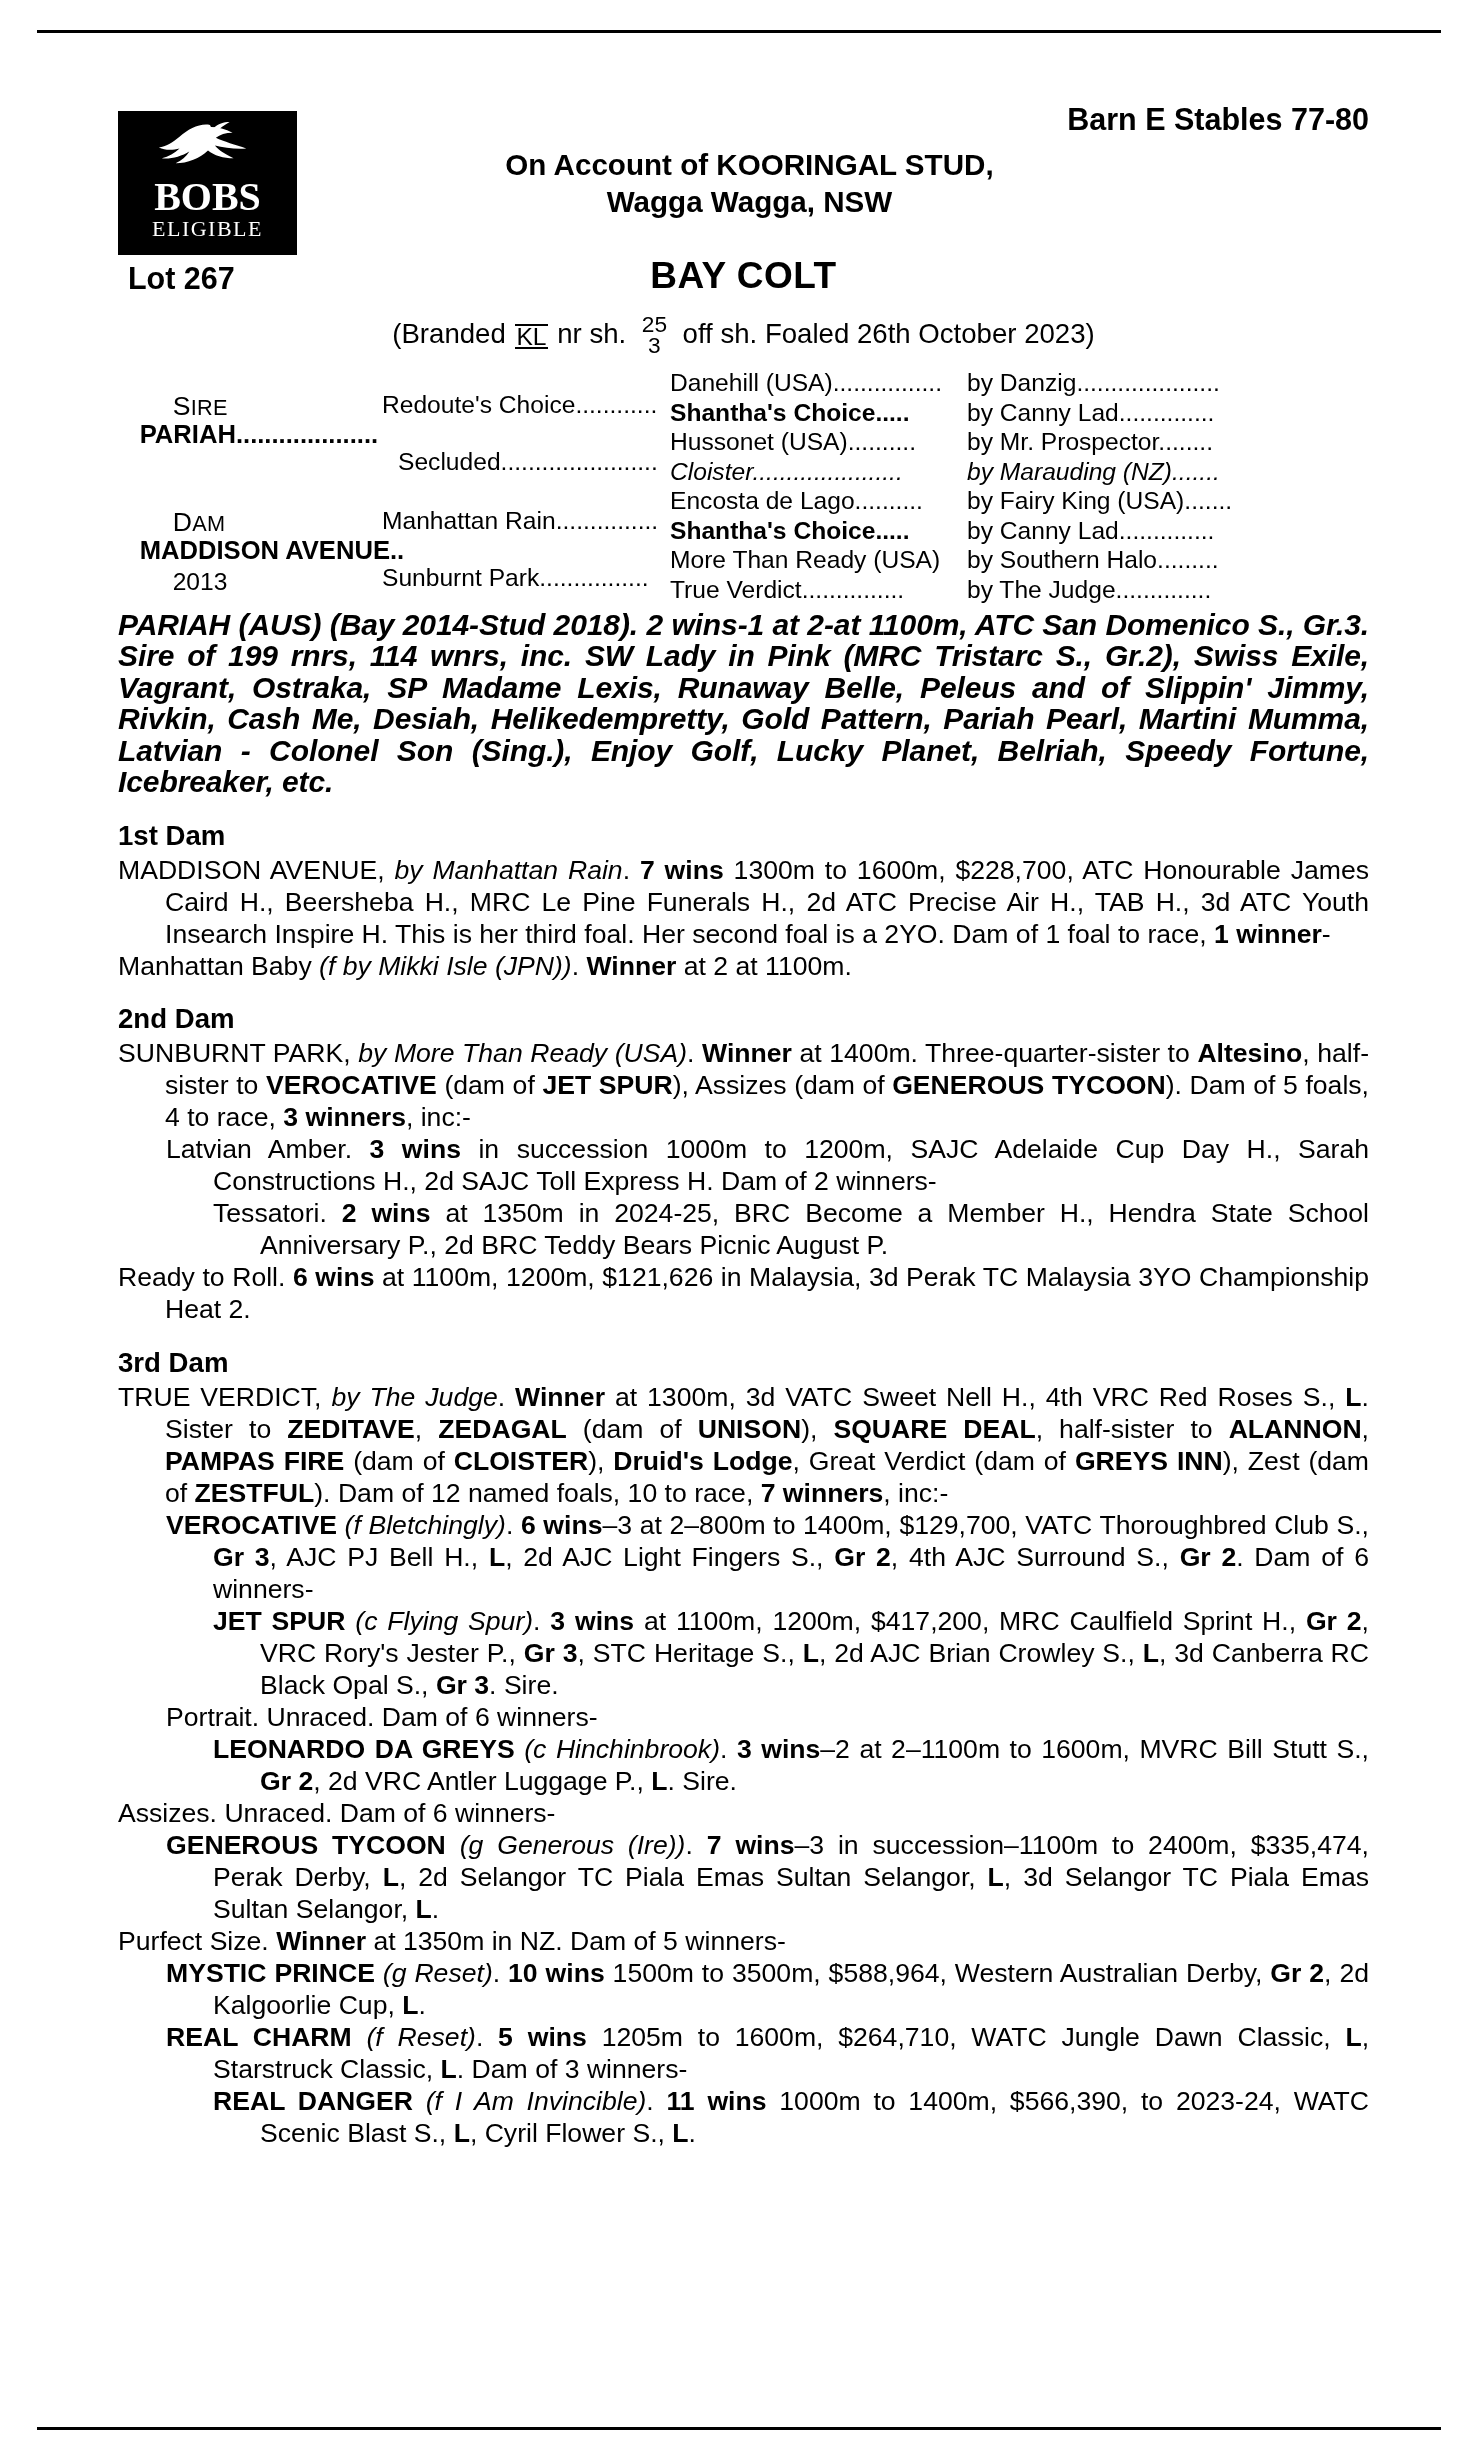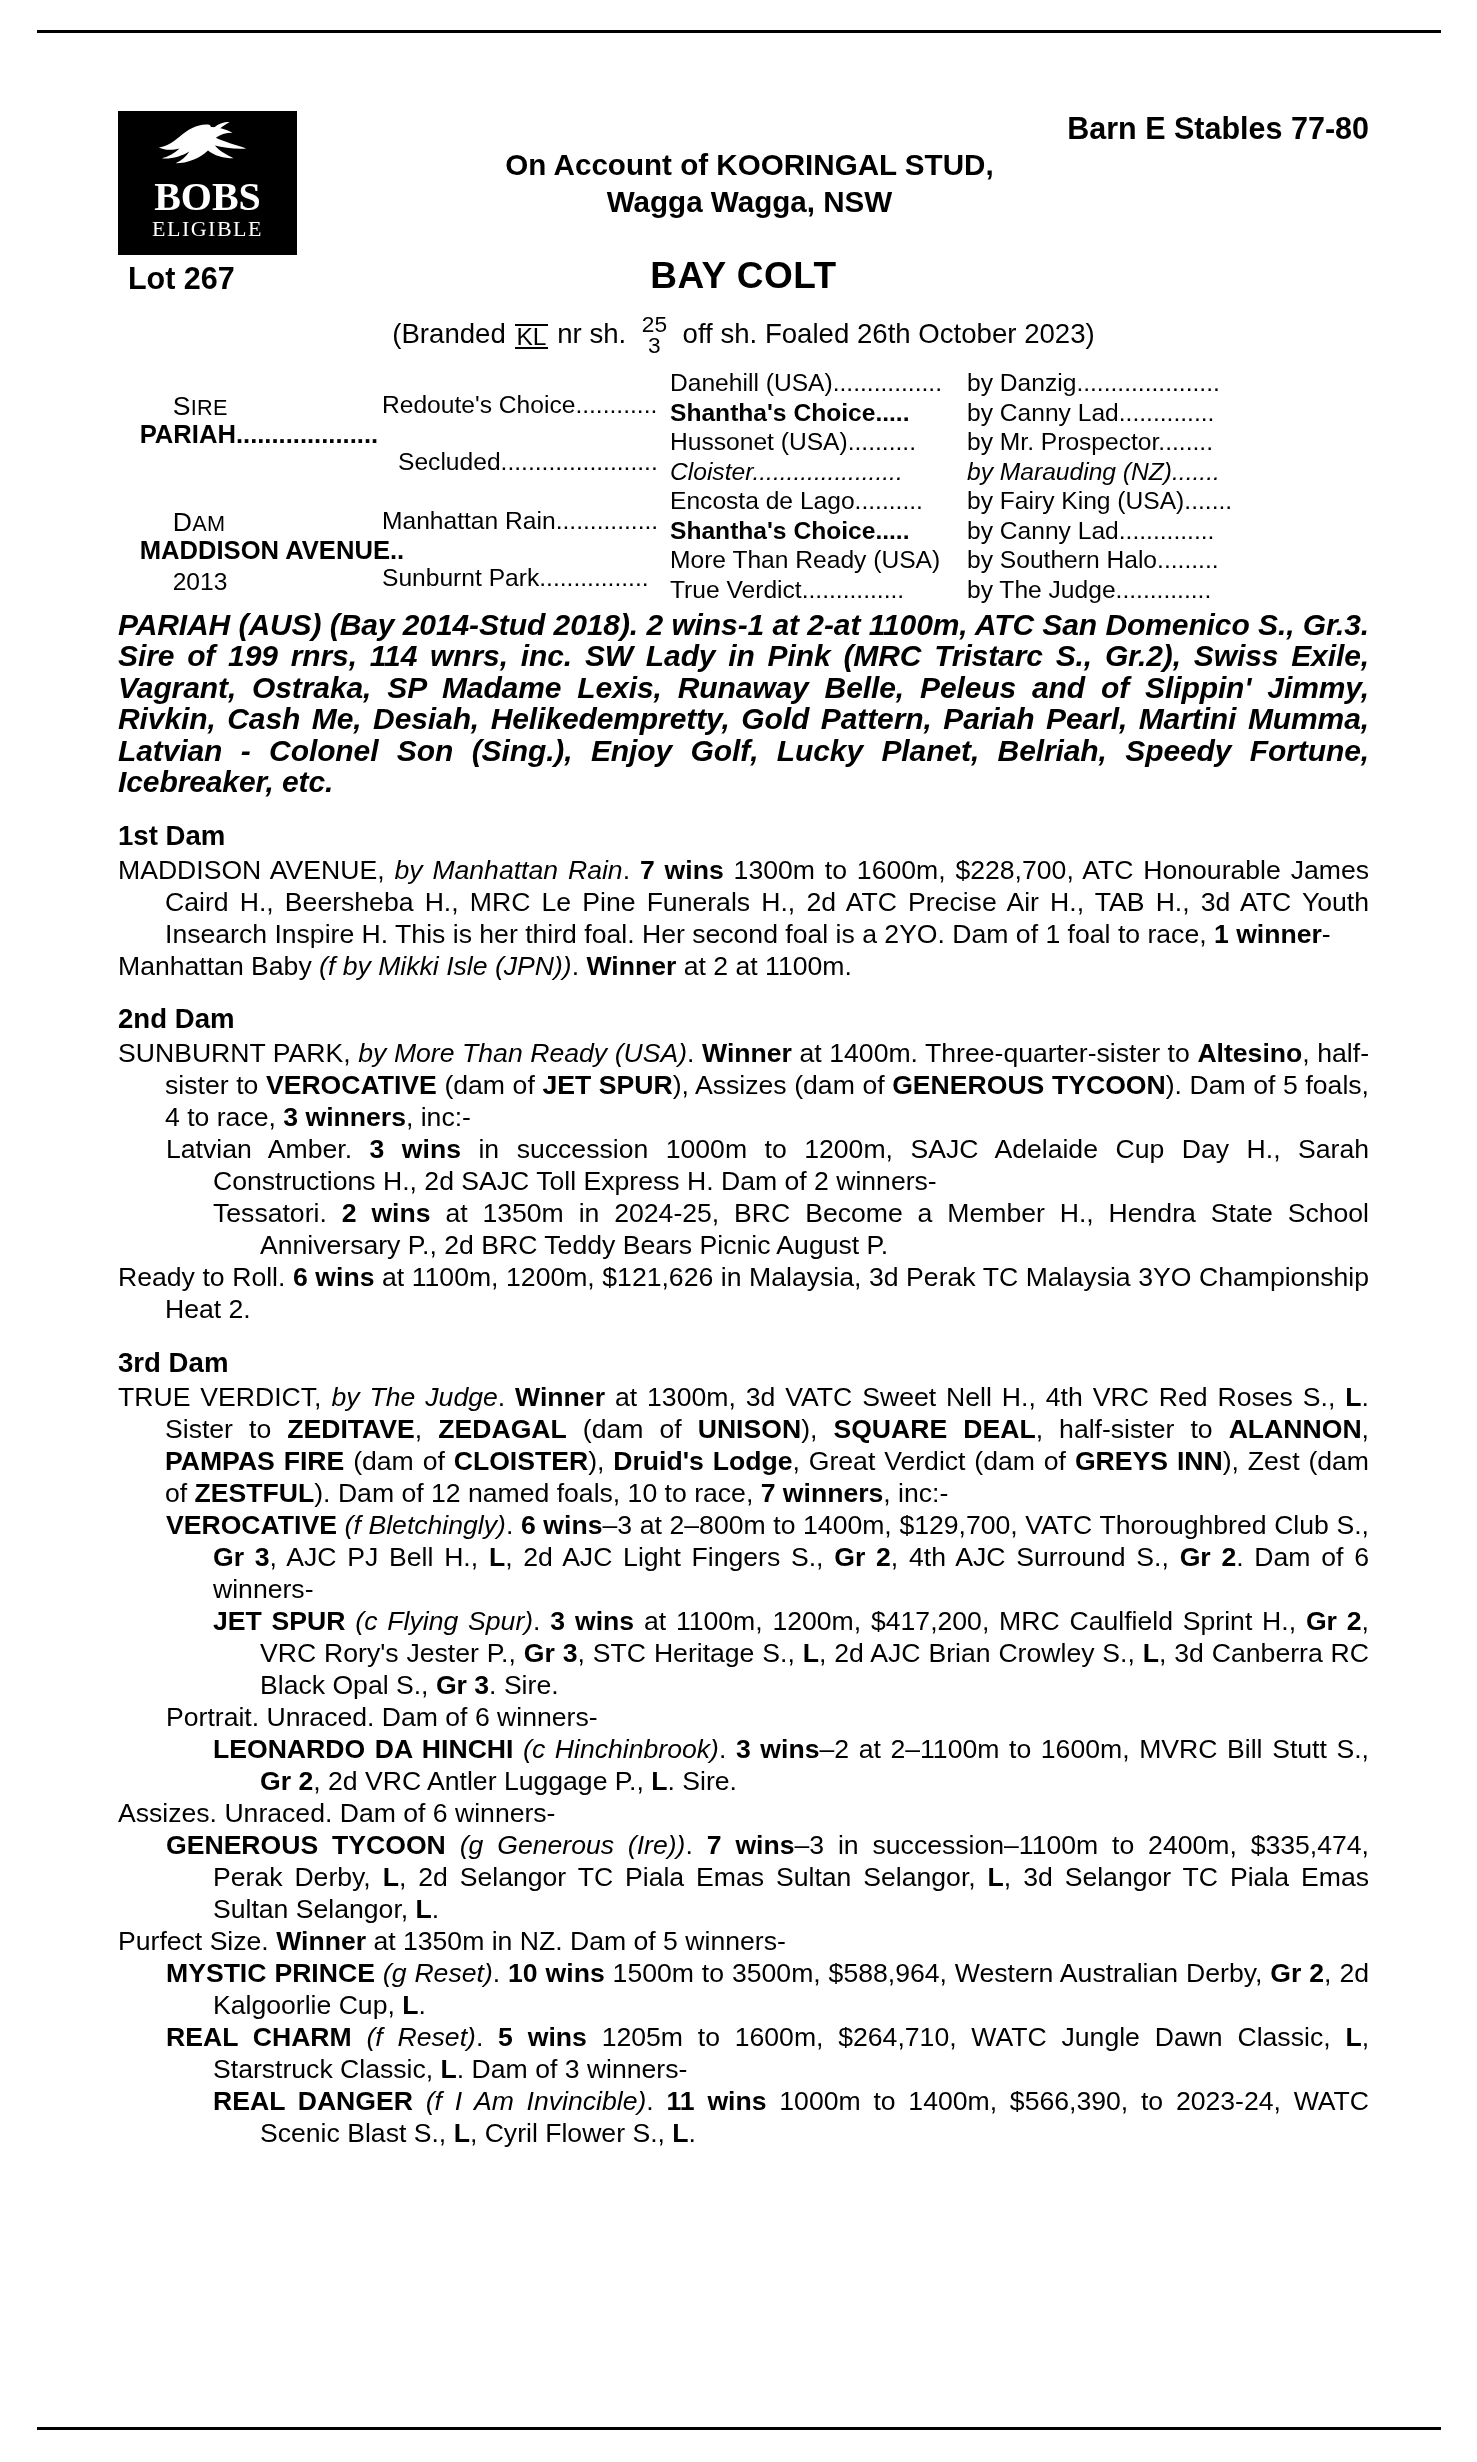--- a/index.html
+++ b/index.html
@@ -72,21 +72,21 @@
   .bobs-sub {
     font-family: "Liberation Serif", serif;
     font-size: 22px;
     letter-spacing: 1.5px;
     line-height: 23.6px;
     margin-top: 1px;
   }
   .barn {
     position: absolute;
     right: 0;
-    top: 16px;
+    top: 7px;
     font-weight: bold;
     font-size: 30.5px;
     white-space: nowrap;
   }
   .account {
     position: absolute;
     left: 12px; right: 0;
     top: 51px;
     text-align: center;
     font-weight: bold;
@@ -344,21 +344,21 @@
         <div class="dam-head">2nd Dam</div>
         <div class="para hang1">SUNBURNT PARK, <i>by More Than Ready (USA)</i>. <b>Winner</b> at 1400m. Three-quarter-sister to <b>Altesino</b>, half-sister to <b>VEROCATIVE</b> (dam of <b>JET SPUR</b>), Assizes (dam of <b>GENEROUS TYCOON</b>). Dam of 5 foals, 4 to race, <b>3 winners</b>, inc:-</div>
         <div class="para hang2">Latvian Amber. <b>3 wins</b> in succession 1000m to 1200m, SAJC Adelaide Cup Day H., Sarah Constructions H., 2d SAJC Toll Express H. Dam of 2 winners-</div>
         <div class="para hang3">Tessatori. <b>2 wins</b> at 1350m in 2024-25, BRC Become a Member H., Hendra State School Anniversary P., 2d BRC Teddy Bears Picnic August P.</div>
         <div class="para hang1">Ready to Roll. <b>6 wins</b> at 1100m, 1200m, $121,626 in Malaysia, 3d Perak TC Malaysia 3YO Championship Heat 2.</div>
         <div class="dam-head">3rd Dam</div>
         <div class="para hang1">TRUE VERDICT, <i>by The Judge</i>. <b>Winner</b> at 1300m, 3d VATC Sweet Nell H., 4th VRC Red Roses S., <b>L</b>. Sister to <b>ZEDITAVE</b>, <b>ZEDAGAL</b> (dam of <b>UNISON</b>), <b>SQUARE DEAL</b>, half-sister to <b>ALANNON</b>, <b>PAMPAS FIRE</b> (dam of <b>CLOISTER</b>), <b>Druid's Lodge</b>, Great Verdict (dam of <b>GREYS INN</b>), Zest (dam of <b>ZESTFUL</b>). Dam of 12 named foals, 10 to race, <b>7 winners</b>, inc:-</div>
         <div class="para hang2"><b>VEROCATIVE</b> <i>(f Bletchingly)</i>. <b>6 wins</b>–3 at 2–800m to 1400m, $129,700, VATC Thoroughbred Club S., <b>Gr 3</b>, AJC PJ Bell H., <b>L</b>, 2d AJC Light Fingers S., <b>Gr 2</b>, 4th AJC Surround S., <b>Gr 2</b>. Dam of 6 winners-</div>
         <div class="para hang3"><b>JET SPUR</b> <i>(c Flying Spur)</i>. <b>3 wins</b> at 1100m, 1200m, $417,200, MRC Caulfield Sprint H., <b>Gr 2</b>, VRC Rory's Jester P., <b>Gr 3</b>, STC Heritage S., <b>L</b>, 2d AJC Brian Crowley S., <b>L</b>, 3d Canberra RC Black Opal S., <b>Gr 3</b>. Sire.</div>
         <div class="para hang2">Portrait. Unraced. Dam of 6 winners-</div>
-        <div class="para hang3"><b>LEONARDO DA HINCHI</b> <i>(c Hinchinbrook)</i>. <b>3 wins</b>–2 at 2–1100m to 1600m, MVRC Bill Stutt S., <b>Gr 2</b>, 2d VRC Antler Luggage P., <b>L</b>. Sire.</div>
+        <div class="para hang3"><b>LEONARDO DA GREYS</b> <i>(c Hinchinbrook)</i>. <b>3 wins</b>–2 at 2–1100m to 1600m, MVRC Bill Stutt S., <b>Gr 2</b>, 2d VRC Antler Luggage P., <b>L</b>. Sire.</div>
         <div class="para hang1">Assizes. Unraced. Dam of 6 winners-</div>
         <div class="para hang2"><b>GENEROUS TYCOON</b> <i>(g Generous (Ire))</i>. <b>7 wins</b>–3 in succession–1100m to 2400m, $335,474, Perak Derby, <b>L</b>, 2d Selangor TC Piala Emas Sultan Selangor, <b>L</b>, 3d Selangor TC Piala Emas Sultan Selangor, <b>L</b>.</div>
         <div class="para hang1">Purfect Size. <b>Winner</b> at 1350m in NZ. Dam of 5 winners-</div>
         <div class="para hang2"><b>MYSTIC PRINCE</b> <i>(g Reset)</i>. <b>10 wins</b> 1500m to 3500m, $588,964, Western Australian Derby, <b>Gr 2</b>, 2d Kalgoorlie Cup, <b>L</b>.</div>
         <div class="para hang2"><b>REAL CHARM</b> <i>(f Reset)</i>. <b>5 wins</b> 1205m to 1600m, $264,710, WATC Jungle Dawn Classic, <b>L</b>, Starstruck Classic, <b>L</b>. Dam of 3 winners-</div>
         <div class="para hang3"><b>REAL DANGER</b> <i>(f I Am Invincible)</i>. <b>11 wins</b> 1000m to 1400m, $566,390, to 2023-24, WATC Scenic Blast S., <b>L</b>, Cyril Flower S., <b>L</b>.</div>
       </div>
 
   </div>
 </div>

